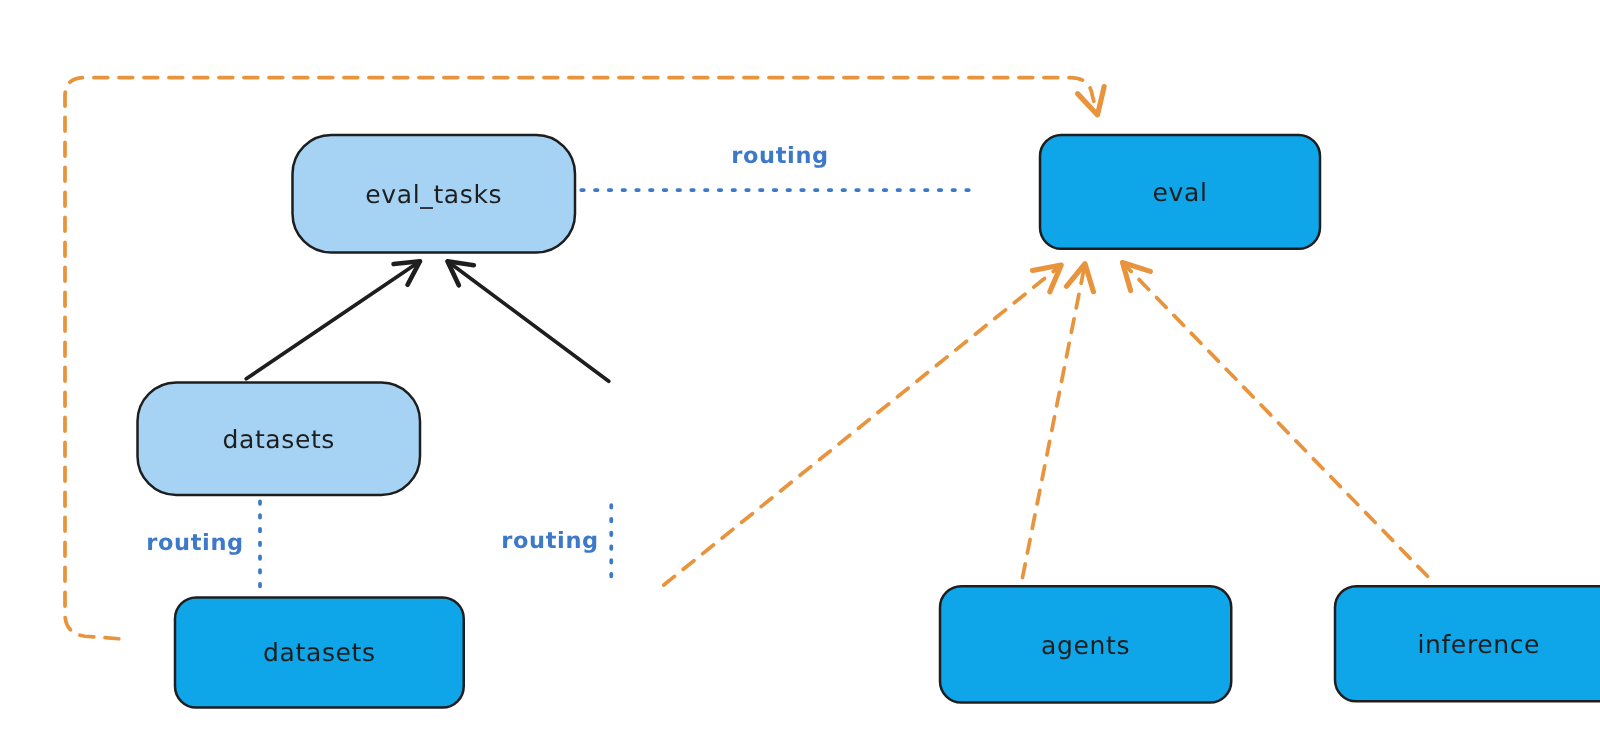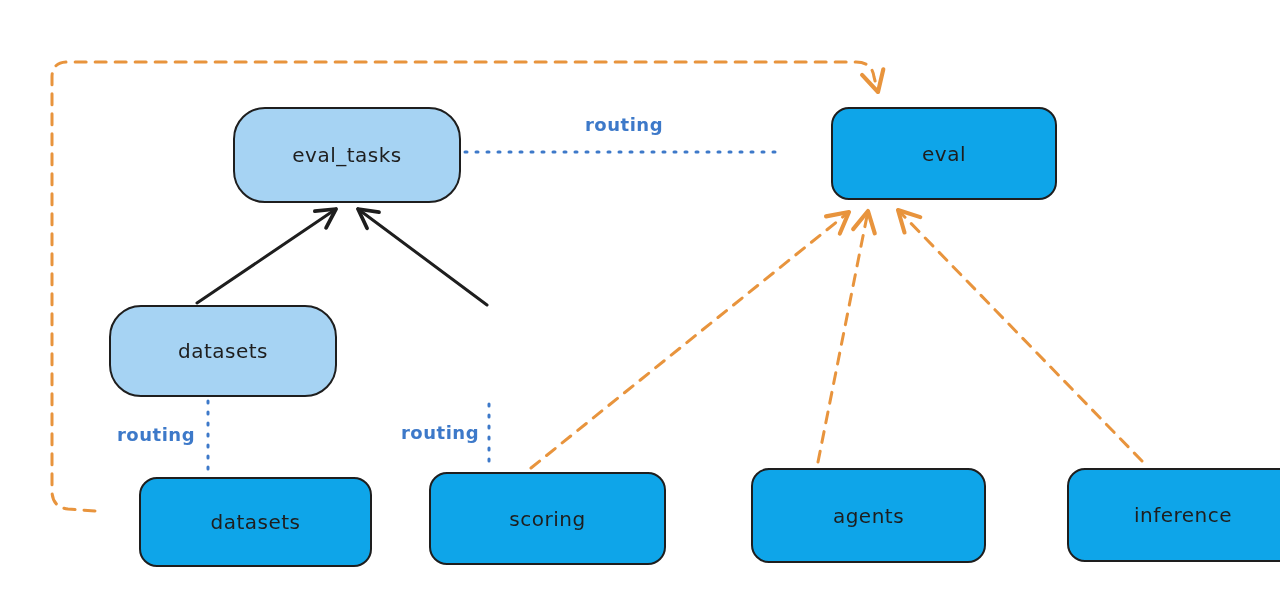--- a/index.html
+++ b/index.html
@@ -83,23 +83,20 @@
 
   <div class="node blue" style="left:109px; top:305px; width:228px; height:92px;">
     <span>datasets</span>
   </div>
 
 
   <div class="node green" style="left:95px; top:477px; width:233px; height:90px;">
     <span>datasets</span>
   </div>
 
-  <div class="node green" style="left:385px; top:472px; width:237px; height:93px;">
-    <span>scoring</span>
-  </div>
 
   <div class="node green" style="left:707px; top:468px; width:235px; height:95px;">
     <span>agents</span>
   </div>
 
   <div class="node green" style="left:1023px; top:468px; width:232px; height:94px;">
     <span>inference</span>
   </div>
 
   <div class="edge-label" style="left:576px; top:114px; width:96px;">routing</div>

